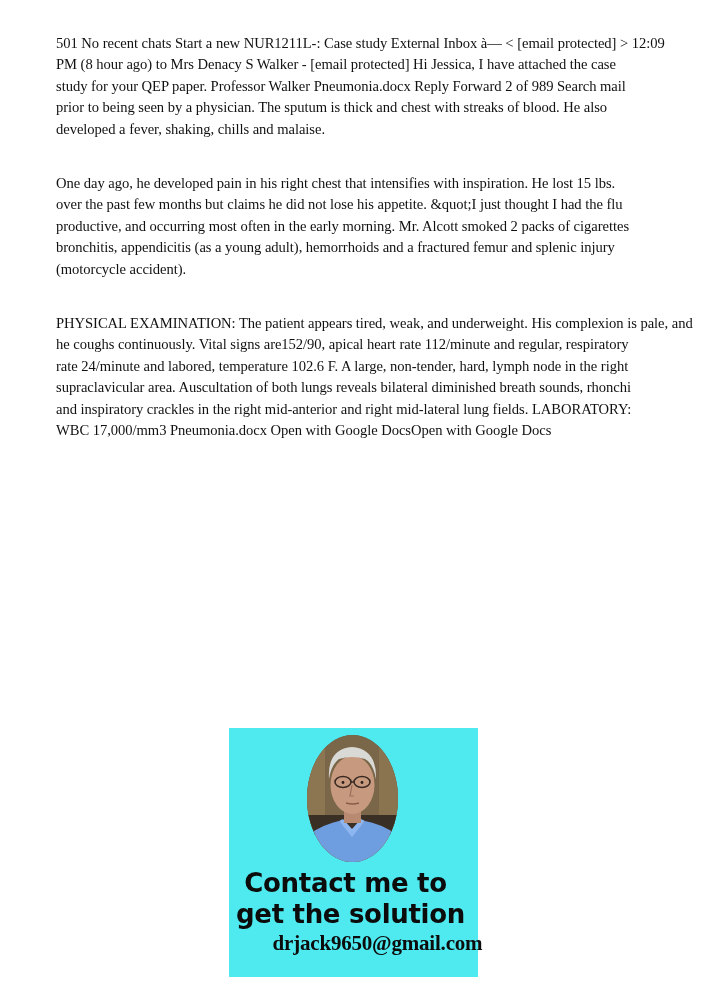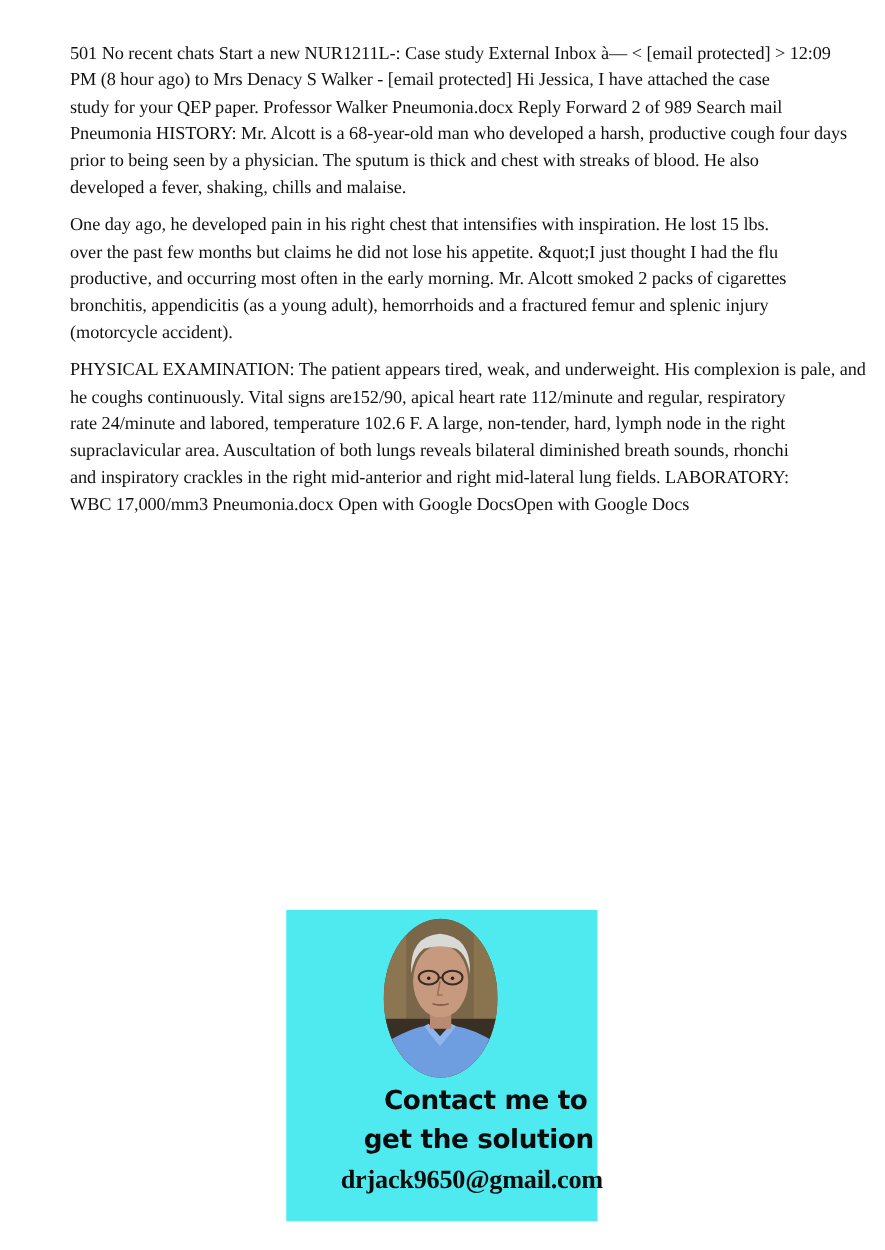--- a/index.html
+++ b/index.html
@@ -6,53 +6,52 @@
   body {
     width: 708px; height: 1000px; position: relative; overflow: hidden;
     font-family: "Liberation Serif", "DejaVu Serif", serif;
     color: #111111;
   }
   .page-text {
     position: absolute; left: 56px; top: 33px; width: 650px;
     font-size: 14.6px; line-height: 21.4px; letter-spacing: -0.05px;
   }
   .para { margin: 0; }
-  .para + .para { margin-top: 9px; }
+  .para + .para { margin-top: 33px; }
   .line { display: block; white-space: nowrap; }
   .banner {
     position: absolute; left: 229px; top: 728px; width: 249px; height: 249px;
     background: #4eeaf0;
   }
   .portrait {
     position: absolute; left: 78px; top: 7px; width: 91px; height: 127px;
     border-radius: 50%; overflow: hidden;
     background: #6b5a44;
   }
   .cta {
-    position: absolute; left: 0; width: 249px; text-align: right;
+    position: absolute; left: 0; width: 249px; text-align: center;
     font-family: "DejaVu Sans", sans-serif; font-weight: bold; color: #0c0c0c;
-    font-size: 21px; letter-spacing: -0.3px;
+    font-size: 26px; letter-spacing: -0.3px;
   }
   .cta1 { top: 140px; left: -8px; }
   .cta2 { top: 171px; left: -3px; }
   .email {
     position: absolute; top: 203px; left: 0; width: 297px; text-align: center;
     font-family: "Liberation Serif", "DejaVu Serif", serif; font-weight: bold;
     font-size: 21px; color: #0c0c0c; letter-spacing: -0.2px;
   }
 </style>
 </head>
 <body>
 
 <div class="page-text">
   <p class="para">
     <span class="line">501 No recent chats Start a new NUR1211L-: Case study External Inbox à— &lt; [email protected] &gt; 12:09</span>
     <span class="line">PM (8 hour ago) to Mrs Denacy S Walker - [email protected] Hi Jessica, I have attached the case</span>
     <span class="line">study for your QEP paper. Professor Walker Pneumonia.docx Reply Forward 2 of 989 Search mail</span>
-    <span class="line">Pneumonia HISTORY: Mr. Alcott is a 68-year-old man who developed a harsh, productive cough four days</span>
     <span class="line">prior to being seen by a physician. The sputum is thick and chest with streaks of blood. He also</span>
     <span class="line">developed a fever, shaking, chills and malaise.</span>
   </p>
   <p class="para">
     <span class="line">One day ago, he developed pain in his right chest that intensifies with inspiration. He lost 15 lbs.</span>
     <span class="line">over the past few months but claims he did not lose his appetite. &amp;quot;I just thought I had the flu</span>
     <span class="line">productive, and occurring most often in the early morning. Mr. Alcott smoked 2 packs of cigarettes</span>
     <span class="line">bronchitis, appendicitis (as a young adult), hemorrhoids and a fractured femur and splenic injury</span>
     <span class="line">(motorcycle accident).</span>
   </p>

